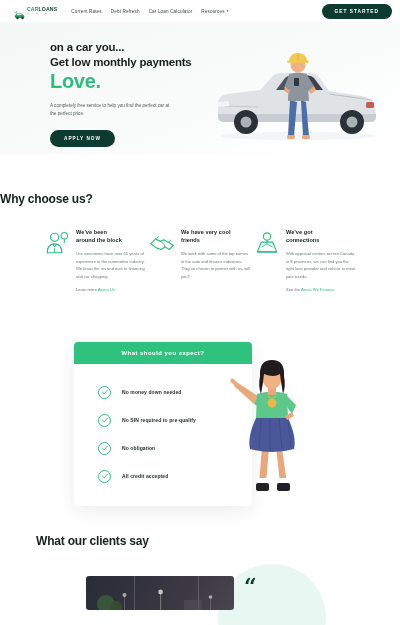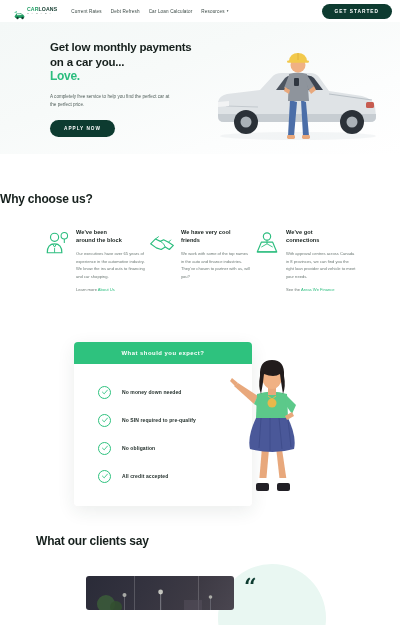--- a/index.html
+++ b/index.html
@@ -47,21 +47,21 @@
     height: 132px; width: 100%;
     background: linear-gradient(160deg,#f4f8f7 0%, #f7faf9 38%, #fcfdfd 72%, #ffffff 100%);
     overflow: hidden;
   }
   .hero-inner { position: absolute; left: 50px; top: 18px; width: 150px; }
   .hero-h1 {
     font-size: 11.5px; line-height: 1.28; font-weight: 700;
     color: #16201d; letter-spacing: -0.2px;
   }
   .hero-love {
-    font-size: 12px; font-weight: 700; color: #2bbd7e;
+    font-size: 20px; font-weight: 700; color: #2bbd7e;
     line-height: 1.15; letter-spacing: -0.3px; margin-top: 1px;
   }
   .hero-sub {
     margin-top: 9px; font-size: 4.6px; line-height: 1.75;
     color: #52605c; width: 120px;
   }
   .btn-apply {
     margin-top: 11px;
     background: #0d3b30; color: #fff;
     font-size: 4.7px; font-weight: 700; letter-spacing: 1px;
@@ -171,22 +171,22 @@
 
     <div class="nav-spacer"></div>
 
     <button class="btn-started">GET STARTED</button>
   </div>
 
   <div class="hero">
 
     <div class="hero-inner">
       <div class="hero-h1">
+        <div>on a car you...</div>
         <div>Get low monthly payments</div>
-        <div>on a car you...</div>
       </div>
       <div class="hero-love">Love.</div>
       <div class="hero-sub">A completely free service to help you find the perfect car at the perfect price.</div>
       <button class="btn-apply">APPLY NOW</button>
     </div>
 
     <div class="hero-art">
       <svg viewBox="0 0 190 104" width="190" height="104">
         <ellipse cx="96" cy="92" rx="78" ry="4" fill="#e9ecee" opacity=".55"></ellipse>
 

